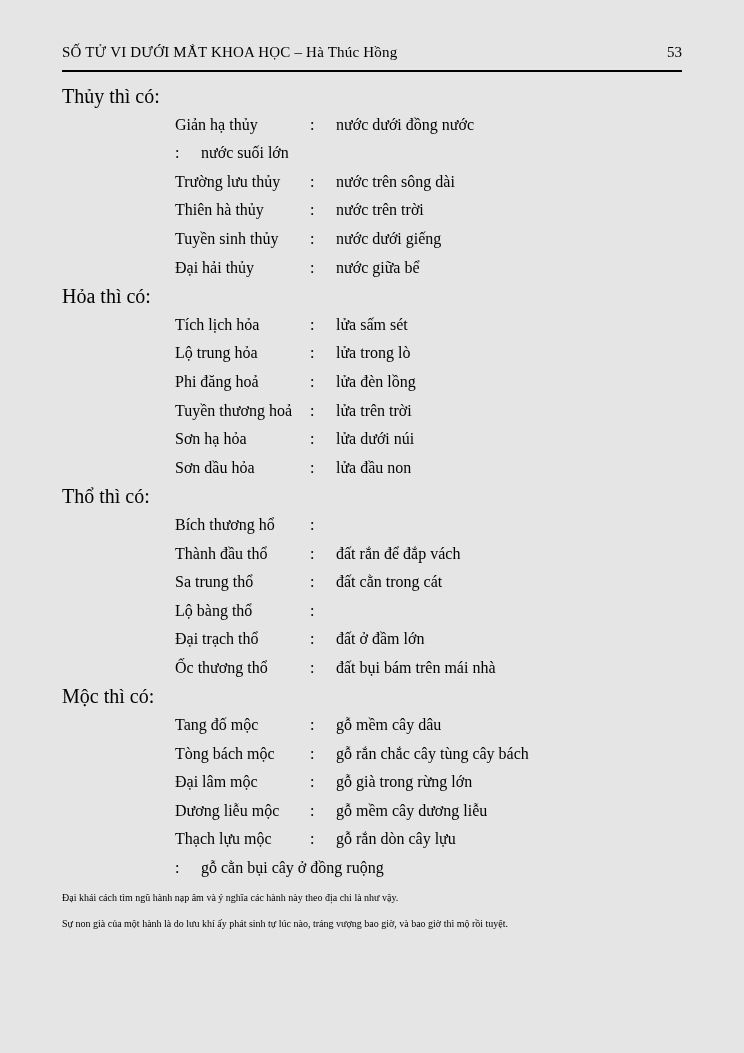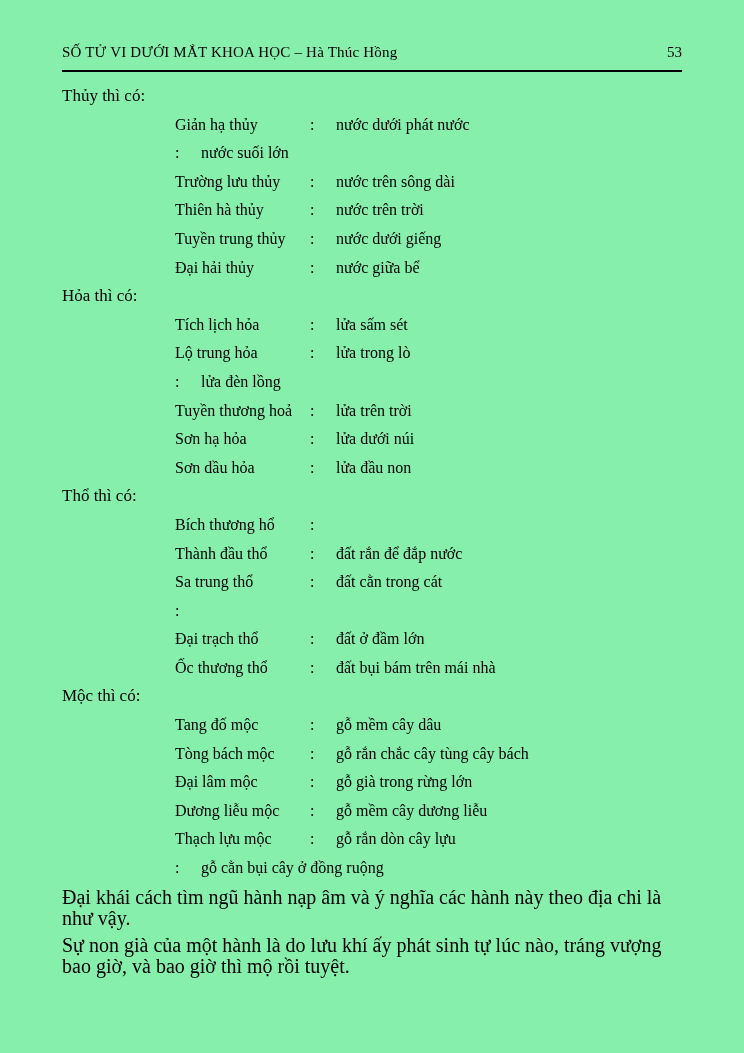--- a/index.html
+++ b/index.html
@@ -5,53 +5,53 @@
   * { box-sizing: border-box; }
   html, body { margin: 0; padding: 0; }
   body {
     width: 744px; height: 1053px;
     background: #ffffff; color: #000000;
     font-family: "Liberation Serif", "DejaVu Serif", serif;
   }
   .page {
     position: relative;
     width: 744px; height: 1053px;
-    background: #86efac;
+    background: #e5e5e5;
     overflow: hidden;
   }
   .content { padding: 44px 62px 0 62px; }
 
   .header-row {
     display: flex;
     justify-content: space-between;
     align-items: baseline;
     border-bottom: 2px solid #000000;
     padding-bottom: 9px;
   }
   .header-title { font-size: 15px; letter-spacing: 0.2px; white-space: nowrap; }
   .page-num { font-size: 15px; }
 
   .lists { margin-top: 10px; }
   .sec-heading {
-    font-size: 17px;
+    font-size: 20px;
     height: 28.6px; line-height: 28.6px;
   }
   .item {
     display: flex;
     height: 28.6px; line-height: 28.6px;
     font-size: 16px;
     padding-left: 113px;
   }
   .term { width: 135px; flex: 0 0 135px; }
   .colon { width: 26px; flex: 0 0 26px; }
   .def { flex: 1; }
 
   .paras { margin-top: 4px; }
   .para {
-    font-size: 20px;
+    font-size: 10px;
     line-height: 21.5px;
     margin: 0;
   }
   .para + .para { margin-top: 5px; }
 </style>
 </head>
 <body>
 
 <div class="page">
   <div class="content">
@@ -60,38 +60,38 @@
       <span class="header-title">SỐ TỬ VI DƯỚI MẮT KHOA HỌC – Hà Thúc Hồng</span>
       <span class="page-num">53</span>
     </div>
 
     <div class="lists">
 
       <div class="sec-heading">Thủy thì có:</div>
       <div class="item">
         <span class="term">Giản hạ thủy</span>
         <span class="colon">:</span>
-        <span class="def">nước dưới phát nước</span>
+        <span class="def">nước dưới đồng nước</span>
       </div>
       <div class="item">
         <span class="colon">:</span>
         <span class="def">nước suối lớn</span>
       </div>
       <div class="item">
         <span class="term">Trường lưu thủy</span>
         <span class="colon">:</span>
         <span class="def">nước trên sông dài</span>
       </div>
       <div class="item">
         <span class="term">Thiên hà thủy</span>
         <span class="colon">:</span>
         <span class="def">nước trên trời</span>
       </div>
       <div class="item">
-        <span class="term">Tuyền trung thủy</span>
+        <span class="term">Tuyền sinh thủy</span>
         <span class="colon">:</span>
         <span class="def">nước dưới giếng</span>
       </div>
       <div class="item">
         <span class="term">Đại hải thủy</span>
         <span class="colon">:</span>
         <span class="def">nước giữa bể</span>
       </div>
 
       <div class="sec-heading">Hỏa thì có:</div>
@@ -99,20 +99,21 @@
         <span class="term">Tích lịch hỏa</span>
         <span class="colon">:</span>
         <span class="def">lửa sấm sét</span>
       </div>
       <div class="item">
         <span class="term">Lộ trung hỏa</span>
         <span class="colon">:</span>
         <span class="def">lửa trong lò</span>
       </div>
       <div class="item">
+        <span class="term">Phi đăng hoả</span>
         <span class="colon">:</span>
         <span class="def">lửa đèn lồng</span>
       </div>
       <div class="item">
         <span class="term">Tuyền thương hoả</span>
         <span class="colon">:</span>
         <span class="def">lửa trên trời</span>
       </div>
       <div class="item">
         <span class="term">Sơn hạ hỏa</span>
@@ -126,28 +127,29 @@
       </div>
 
       <div class="sec-heading">Thổ thì có:</div>
       <div class="item">
         <span class="term">Bích thương hổ</span>
         <span class="colon">:</span>
       </div>
       <div class="item">
         <span class="term">Thành đầu thổ</span>
         <span class="colon">:</span>
-        <span class="def">đất rắn để đắp nước</span>
+        <span class="def">đất rắn để đắp vách</span>
       </div>
       <div class="item">
         <span class="term">Sa trung thổ</span>
         <span class="colon">:</span>
         <span class="def">đất cằn trong cát</span>
       </div>
       <div class="item">
+        <span class="term">Lộ bàng thổ</span>
         <span class="colon">:</span>
       </div>
       <div class="item">
         <span class="term">Đại trạch thổ</span>
         <span class="colon">:</span>
         <span class="def">đất ở đầm lớn</span>
       </div>
       <div class="item">
         <span class="term">Ốc thương thổ</span>
         <span class="colon">:</span>

